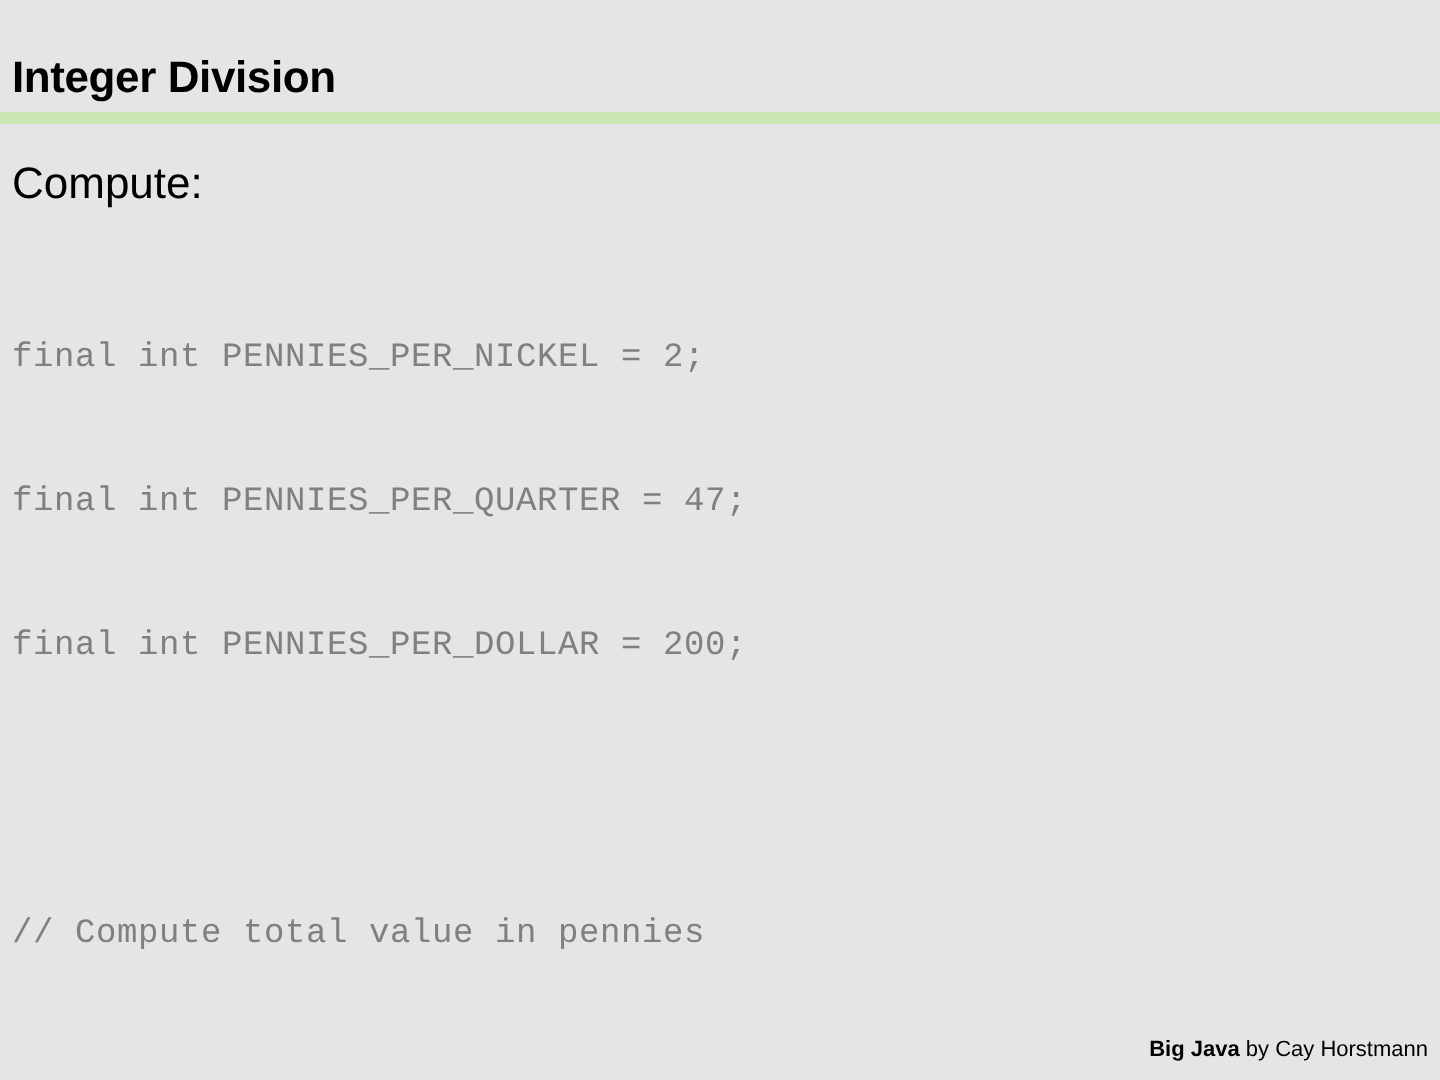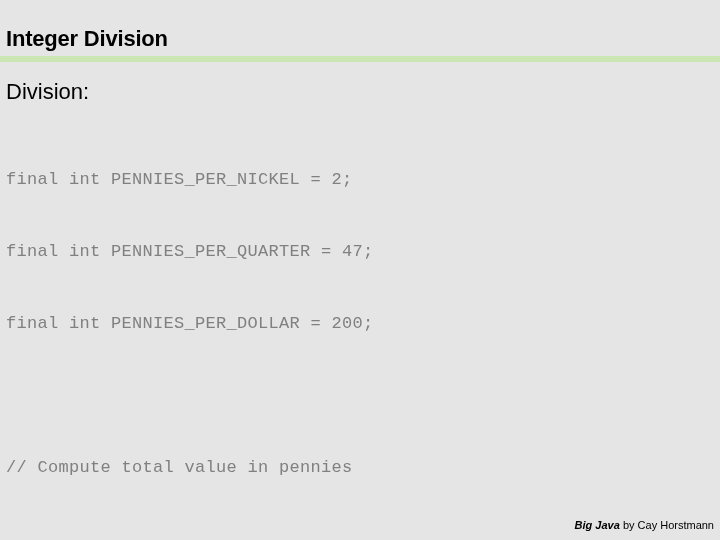--- a/index.html
+++ b/index.html
@@ -86,40 +86,39 @@
     position: absolute;
     right: 6px;
     bottom: 7px;
     text-align: right;
     font-family: "Liberation Sans", sans-serif;
     font-size: 11px;
     color: #000000;
     line-height: 15px;
   }
   .footer-line1 .book-title {
-    font-style: italic;
     font-weight: bold;
   }
   .footer-line2 {
     white-space: nowrap;
   }
   .footer-line1 {
     white-space: nowrap;
   }
 </style>
 </head>
 <body>
 
 <div class="slide">
 
   <div class="slide-title">Integer Division</div>
 
   <div class="title-rule"></div>
 
-  <div class="example-label">Division:</div>
+  <div class="example-label">Compute:</div>
 
   <div class="code-area">
 
     <div class="code-block">
       <div class="code-line">final int PENNIES_PER_NICKEL = 2;</div>
       <div class="code-line">final int PENNIES_PER_QUARTER = 47;</div>
       <div class="code-line">final int PENNIES_PER_DOLLAR = 200;</div>
     </div>
 
     <div class="code-gap"></div>

